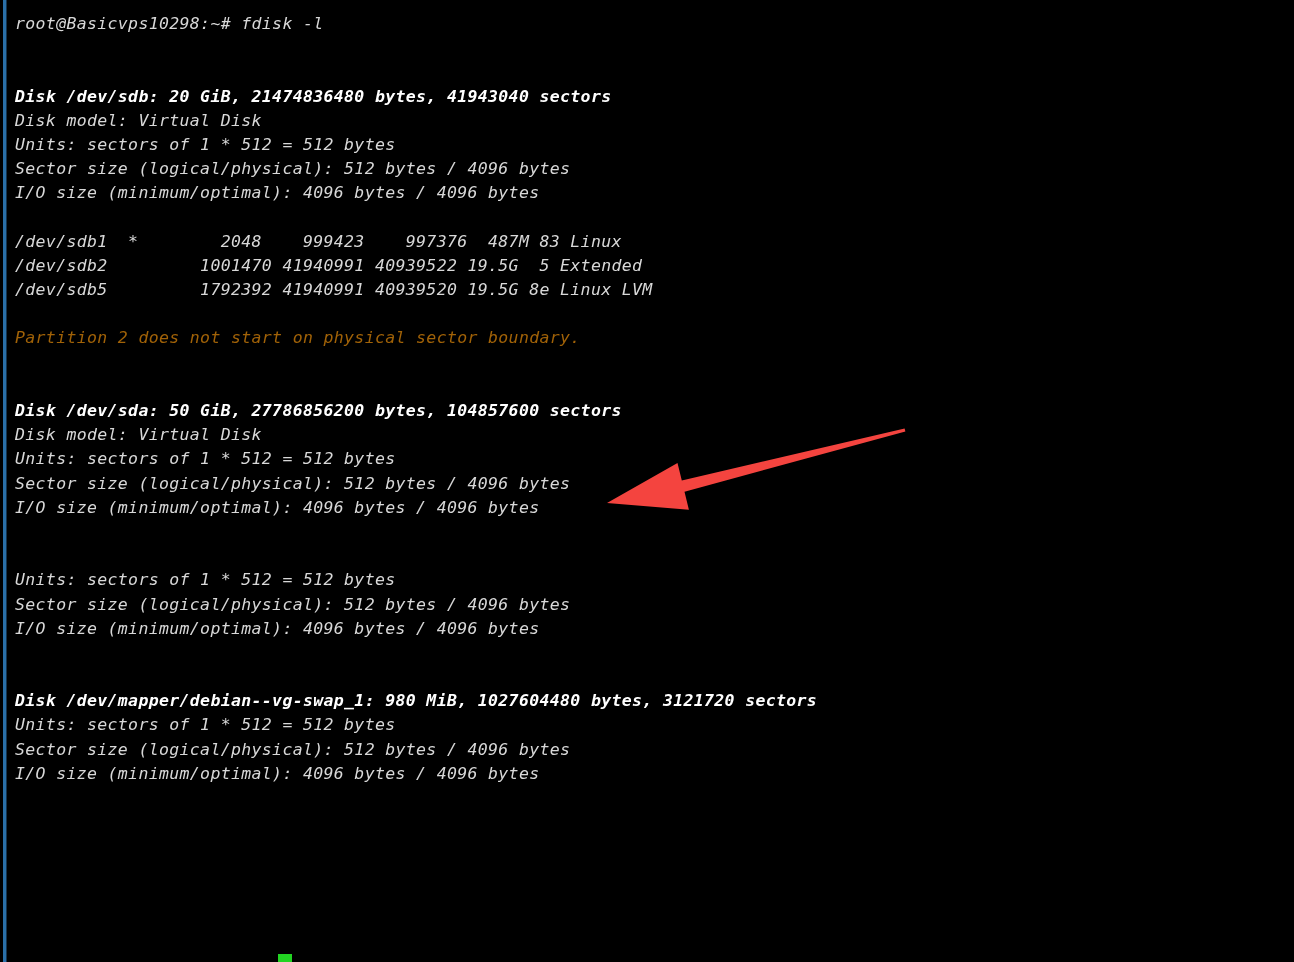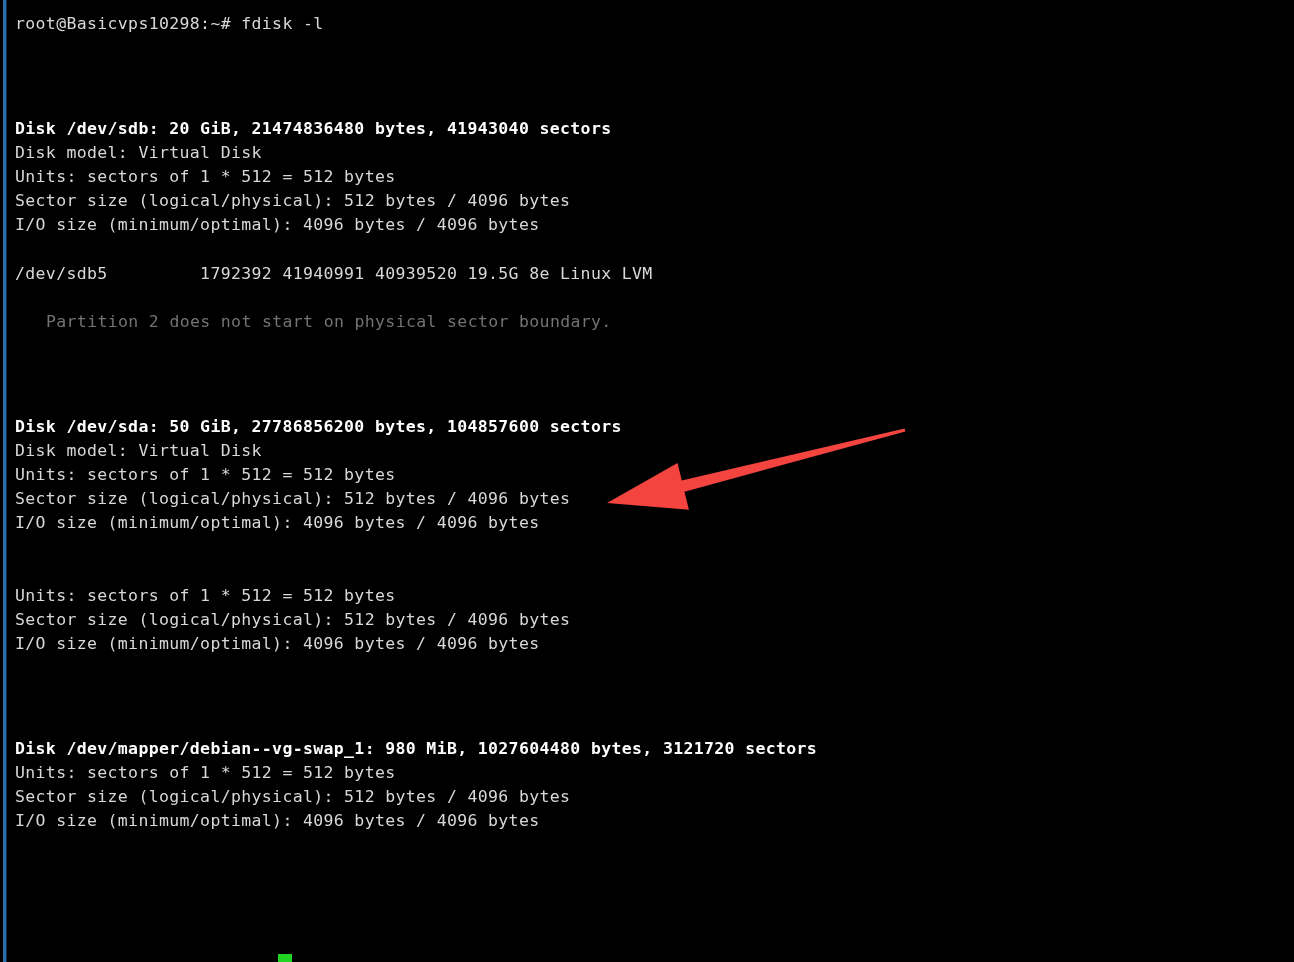--- a/index.html
+++ b/index.html
@@ -13,20 +13,21 @@
     overflow: hidden;
     font-family: "DejaVu Sans Mono", "Liberation Mono", monospace;
   }
 
   #terminal {
     position: relative;
     width: 1142px;
     height: 962px;
     background: #000000;
     overflow: hidden;
+    font-style: italic;
   }
 
   
   .edge-strip {
     position: absolute;
     left: 0;
     top: 0;
     width: 8px;
     height: 962px;
     background: #000000;
@@ -63,26 +64,24 @@
     line-height: 24.2px;
     font-size: 16.5px;
     letter-spacing: 0.35px;
     white-space: pre;
     color: #d8d8d8;
   }
   .line.blank { color: transparent; }
   .line.bold {
     font-weight: bold;
     color: #ffffff;
-    margin-top: 32px;
   }
   .line.prompt { color: #d8d8d8; }
   .line.warn {
-    color: #737373;
-    margin-left: 31px;
+    color: #a16207;
   }
 
   
   .arrow-layer {
     position: absolute;
     left: 0; top: 0;
     width: 1294px;
     height: 962px;
     pointer-events: none;
   }
@@ -110,20 +109,22 @@
   <div class="screen" id="screen">
       <div class="line prompt">root@Basicvps10298:~# fdisk -l</div>
       <div class="line blank"></div>
       <div class="line blank"></div>
       <div class="line bold">Disk /dev/sdb: 20 GiB, 21474836480 bytes, 41943040 sectors</div>
       <div class="line">Disk model: Virtual Disk</div>
       <div class="line">Units: sectors of 1 * 512 = 512 bytes</div>
       <div class="line">Sector size (logical/physical): 512 bytes / 4096 bytes</div>
       <div class="line">I/O size (minimum/optimal): 4096 bytes / 4096 bytes</div>
       <div class="line blank"></div>
+      <div class="line">/dev/sdb1  *        2048    999423    997376  487M 83 Linux</div>
+      <div class="line">/dev/sdb2         1001470 41940991 40939522 19.5G  5 Extended</div>
       <div class="line">/dev/sdb5         1792392 41940991 40939520 19.5G 8e Linux LVM</div>
       <div class="line blank"></div>
       <div class="line warn">Partition 2 does not start on physical sector boundary.</div>
       <div class="line blank"></div>
       <div class="line blank"></div>
       <div class="line bold">Disk /dev/sda: 50 GiB, 27786856200 bytes, 104857600 sectors</div>
       <div class="line">Disk model: Virtual Disk</div>
       <div class="line">Units: sectors of 1 * 512 = 512 bytes</div>
       <div class="line">Sector size (logical/physical): 512 bytes / 4096 bytes</div>
       <div class="line">I/O size (minimum/optimal): 4096 bytes / 4096 bytes</div>

